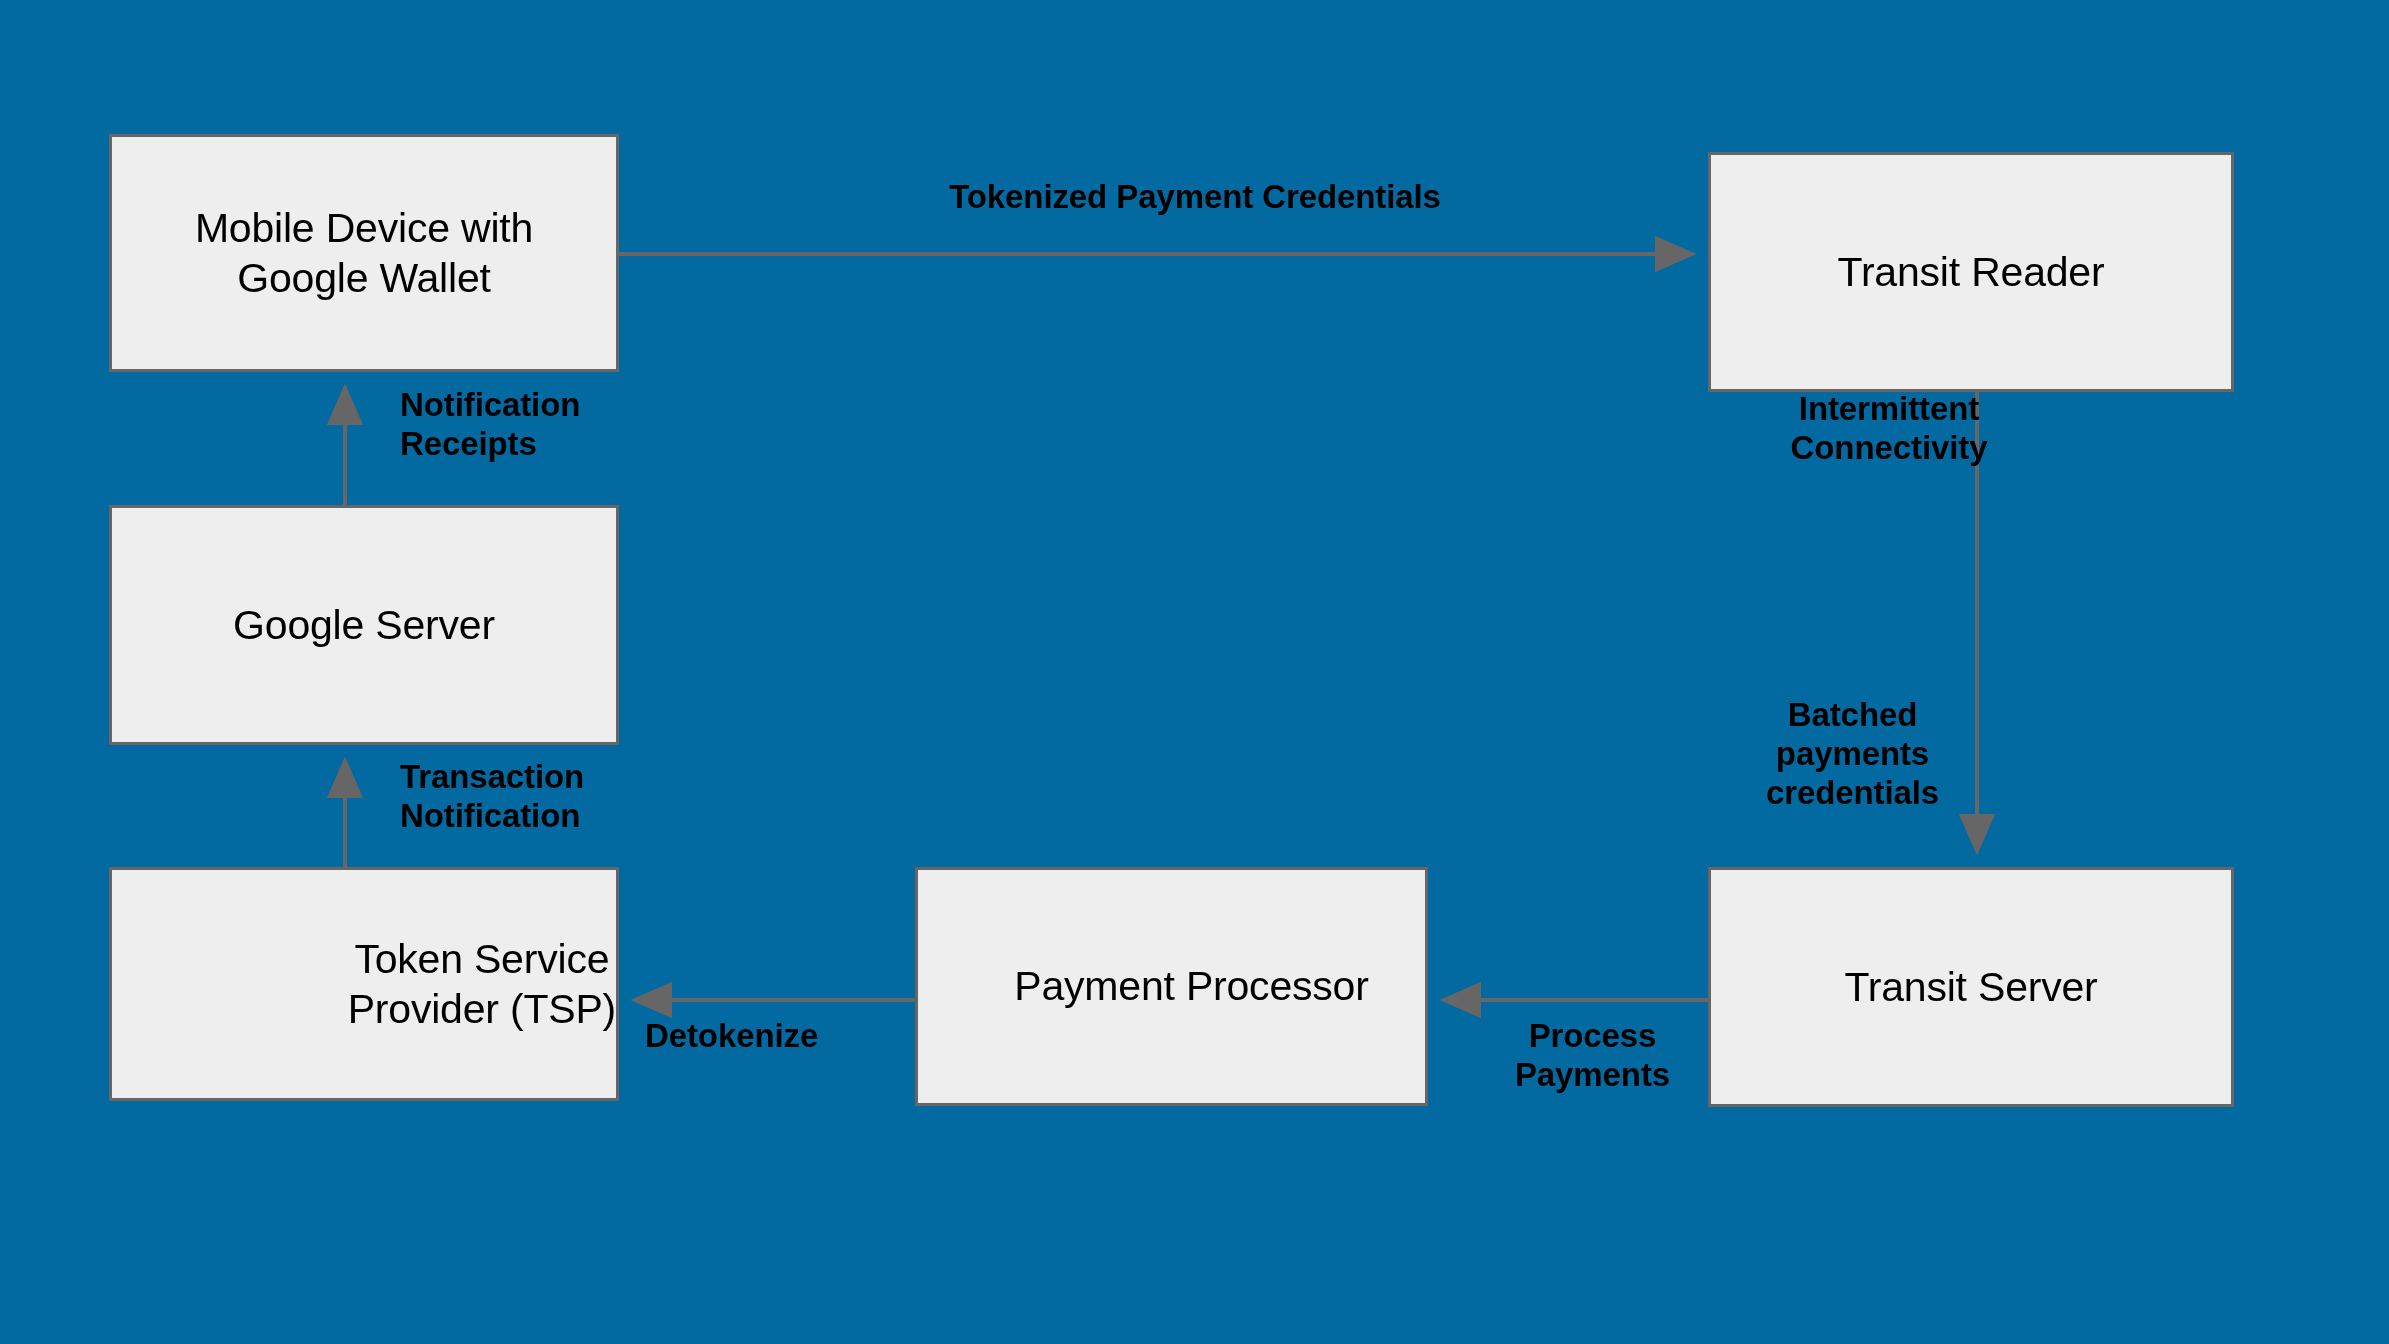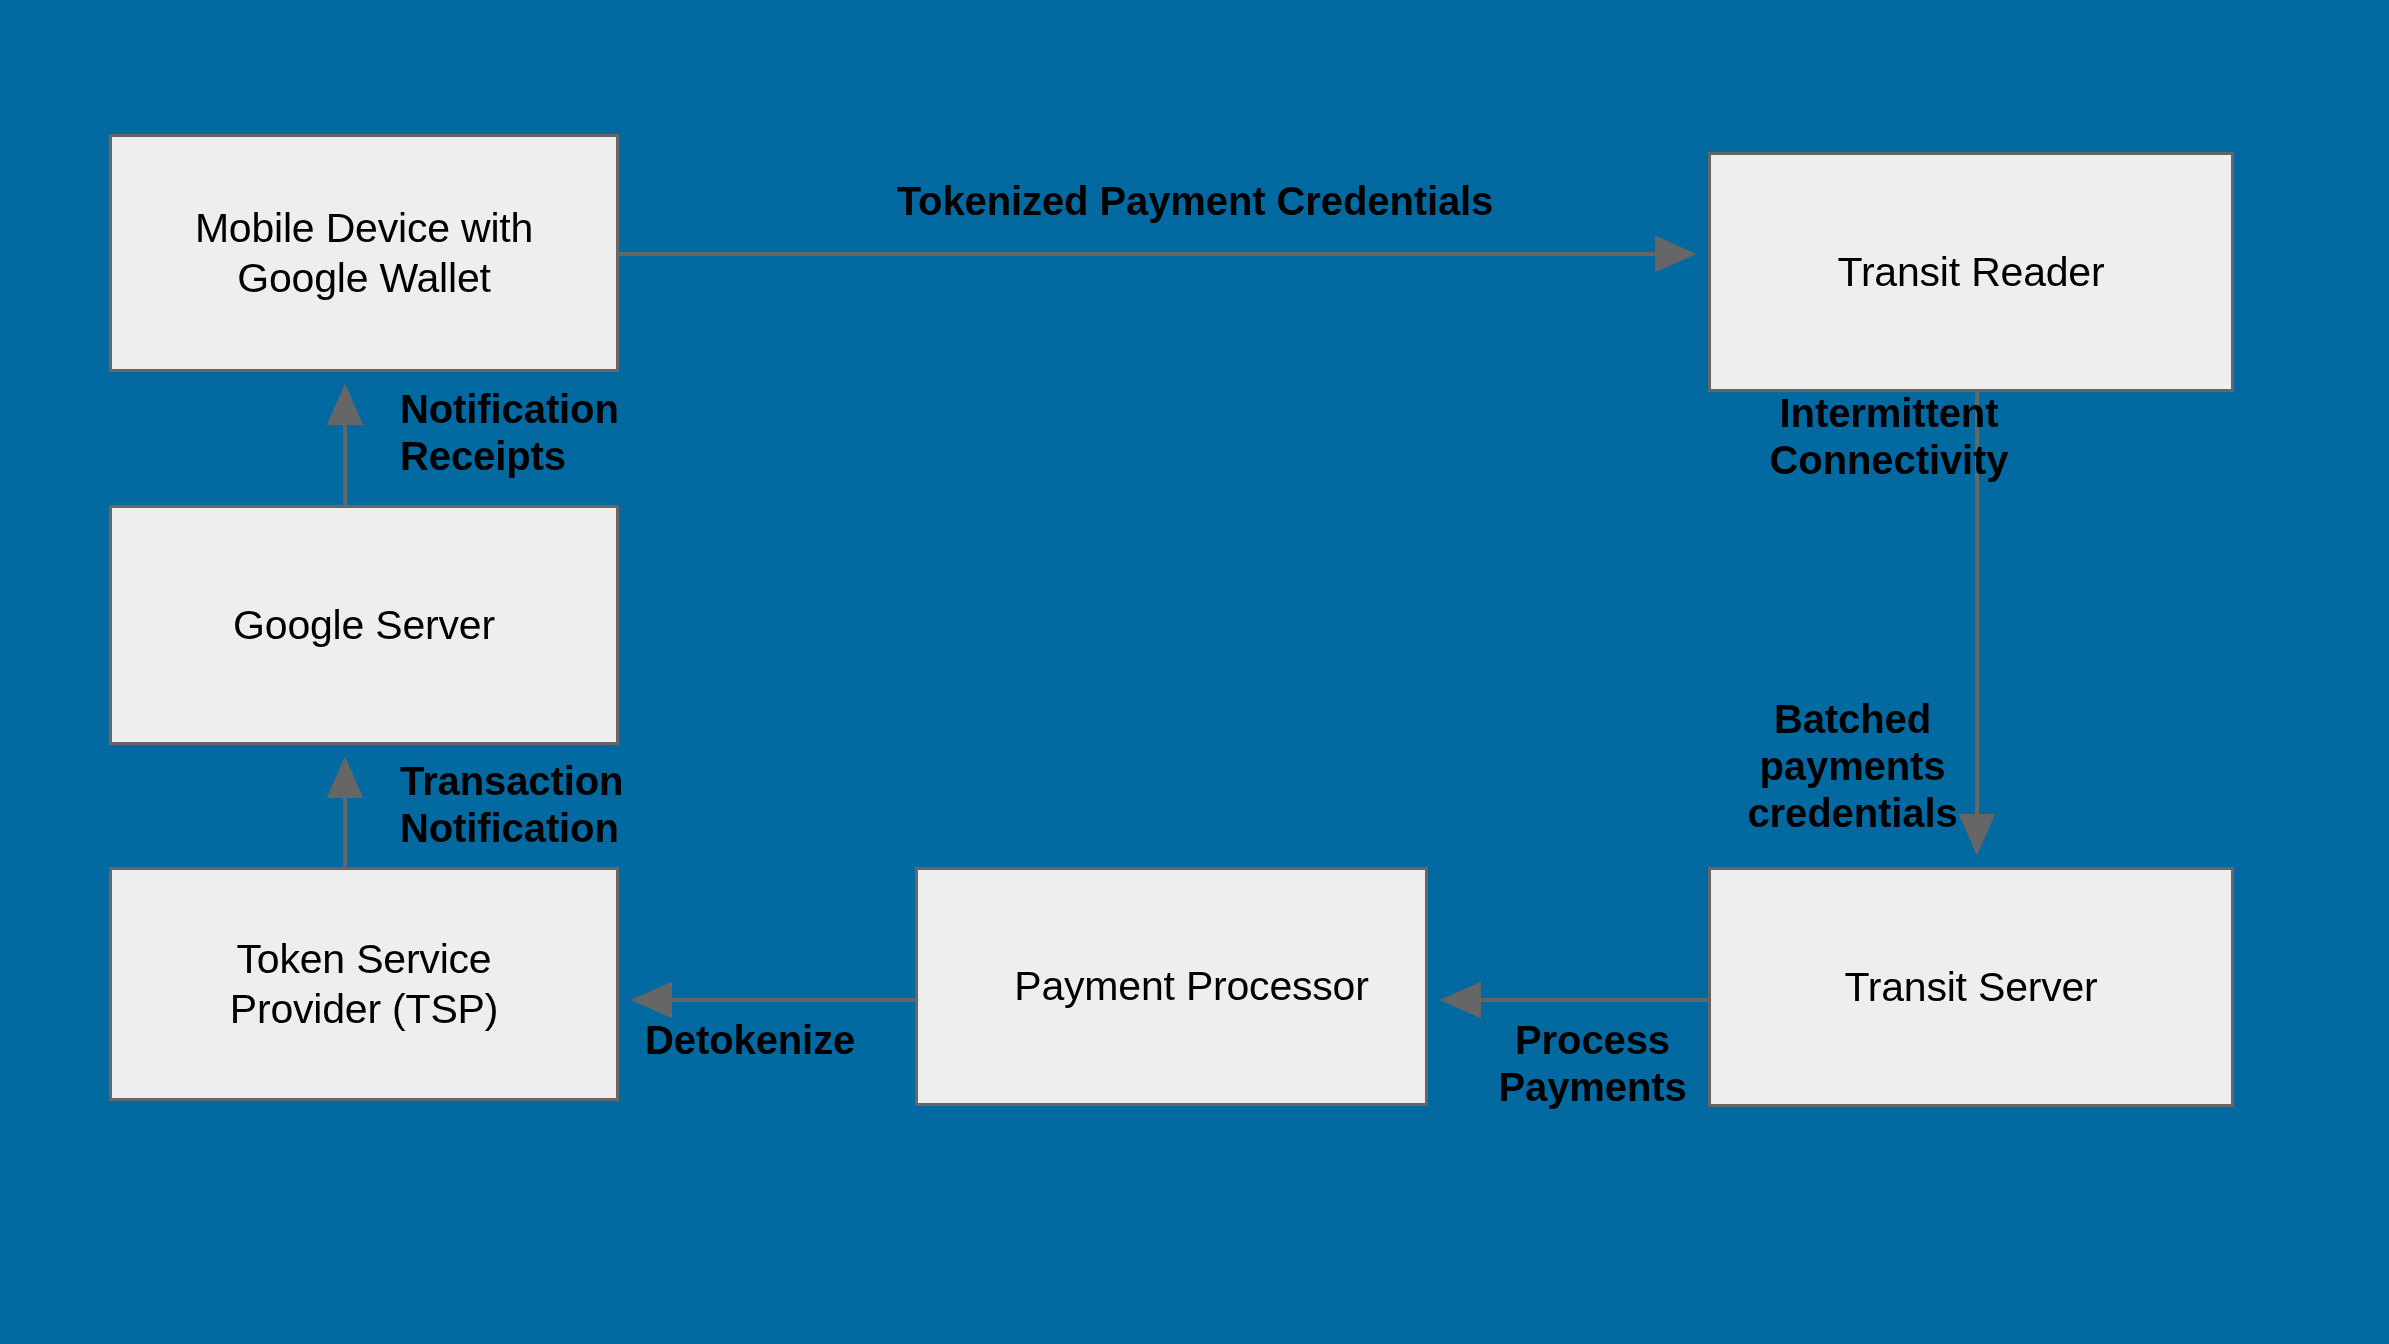--- a/index.html
+++ b/index.html
@@ -39,32 +39,32 @@
   .node-label {
     font-size: 41px;
     font-weight: 400;
     color: #000000;
     line-height: 1.22;
     letter-spacing: -0.2px;
     white-space: pre-line;
   }
   .edge-label {
     position: absolute;
-    font-size: 40px;
+    font-size: 33px;
     font-weight: 700;
     color: #000000;
     line-height: 1.18;
     letter-spacing: -0.1px;
     text-align: center;
     white-space: pre-line;
   }
   
   #node-mobile-device   { left: 109px; top: 134px;  width: 510px; height: 238px; }
   #node-google-server   { left: 109px; top: 505px;  width: 510px; height: 240px; }
-  #node-tsp             { left: 109px; top: 867px;  width: 510px; height: 234px; }
+  #node-tsp             { left: 109px; top: 867px;  width: 510px; height: 234px; justify-content: flex-end; }
   #node-payment-processor { left: 915px; top: 867px; width: 513px; height: 239px; padding-left: 40px; }
   #node-transit-reader  { left: 1708px; top: 134px; width: 526px; height: 240px; margin-top: 18px; }
   #node-transit-server  { left: 1708px; top: 867px; width: 526px; height: 240px; }
 
   
   #label-tokenized-payment-credentials { left: 845px;  top: 178px;  width: 700px; }
   #label-notification-receipts         { left: 400px;  top: 386px;  width: 300px; text-align: left; }
   #label-transaction-notification      { left: 400px;  top: 758px;  width: 320px; text-align: left; }
   #label-intermittent-connectivity     { left: 1764px; top: 390px;  width: 250px; text-align: center; }
   #label-batched-payments-credentials  { left: 1740px; top: 696px;  width: 225px; text-align: center; }

